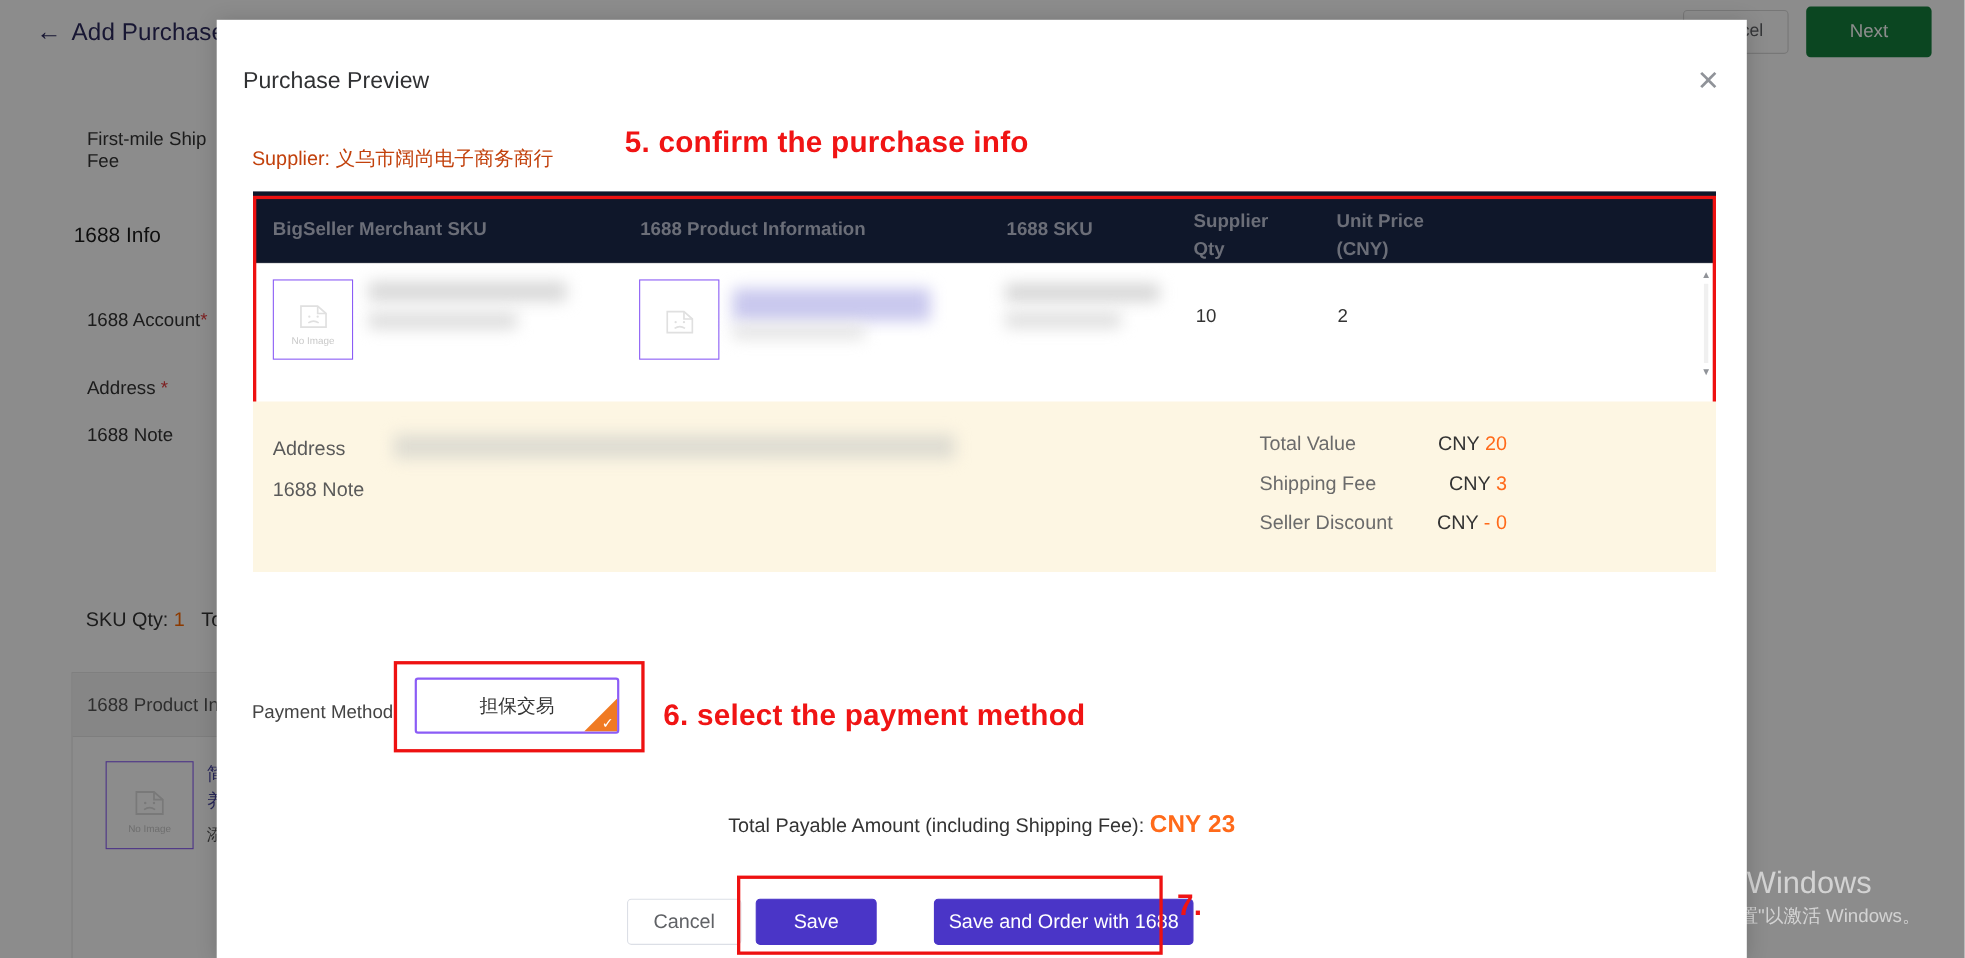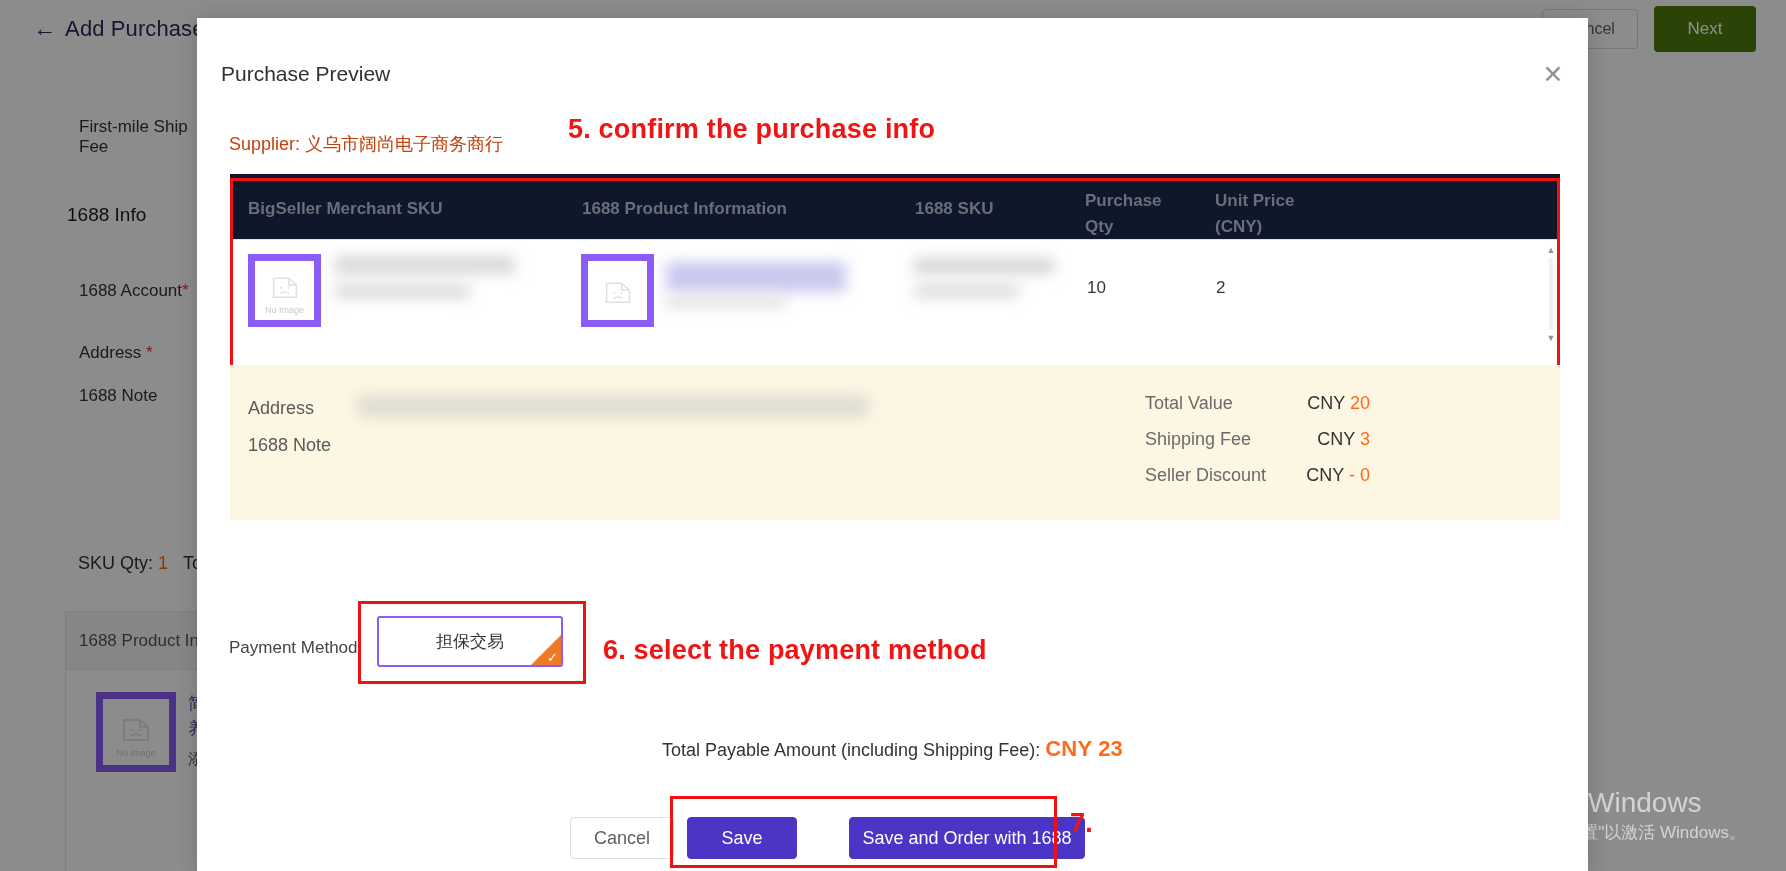--- a/index.html
+++ b/index.html
@@ -29,22 +29,22 @@
   .bg-header-btns {
     margin-left: auto; display: flex; align-items: center; gap: 16px;
     margin-right: 30px;
   }
   .btn-cancel-top {
     width: 96px; height: 40px; border: 1px solid #d9d9d9; border-radius: 4px;
     background: #fff; color: #606266; font-size: 16px;
     display: flex; align-items: center; justify-content: center;
   }
   .btn-next-top {
-    width: 102px; height: 46px; border-radius: 4px;
-    background: #4d7c0f; color: #fff; font-size: 17px;
+    width: 114px; height: 46px; border-radius: 4px;
+    background: #15803d; color: #fff; font-size: 17px;
     display: flex; align-items: center; justify-content: center;
   }
 
   .bg-body { position: absolute; top: 57px; left: 0; right: 0; bottom: 0; background:#fff; }
   .bg-card {
     position: absolute; left: 65px; right: 36px; top: 4px; bottom: 0;
     background: #fff;
   }
   .bg-label {
     position: absolute; font-size: 17px; color: #333; white-space: pre-line;
@@ -76,21 +76,21 @@
 
   .bg-table {
     position: absolute; border: 1px solid #e6e6e6; background: #fff;
   }
   .bg-thead {
     position: absolute; left: 0; right: 0; top: 0; height: 58px;
     background: #f5f5f5; border-bottom: 1px solid #e6e6e6;
   }
   .bg-th { position: absolute; font-size: 17px; color: #555; top: 19px; }
   .noimg {
-    border: 7px solid #8b5cf6; background: #fff;
+    border: 1px solid #8b5cf6; background: #fff;
     display: flex; align-items: center; justify-content: center;
     flex-direction: column;
   }
   .noimg svg { display: block; }
   .noimg .cap { font-size: 9px; color: #c9c9c9; margin-top: 1px; }
   .bg-prodtitle { position: absolute; font-size: 17px; color: #4a47a3; line-height: 1.45; }
   .bg-prodsub { position: absolute; font-size: 15px; color: #555; }
   .trash-icon { position: absolute; }
 
   
@@ -308,21 +308,21 @@
     <span>义乌市阔尚电子商务商行</span>
   </div>
 
   <div class="anno" style="left:371px; top:96px;">5. confirm the purchase info</div>
 
   <div class="ptable">
     <div class="pthead">
       <div class="pth" style="left:18px; top:22px;">BigSeller Merchant SKU</div>
       <div class="pth" style="left:352px; top:22px;">1688 Product Information</div>
       <div class="pth" style="left:685px; top:22px;">1688 SKU</div>
-      <div class="pth" style="left:855px; white-space:pre-line;">Purchase
+      <div class="pth" style="left:855px; white-space:pre-line;">Supplier
 Qty</div>
       <div class="pth" style="left:985px; white-space:pre-line;">Unit Price
 (CNY)</div>
     </div>
 
     <div class="ptrow">
       <div class="noimg" style="position:absolute; left:18px; top:14px; width:73px; height:73px;">
         <svg width="38" height="38" viewBox="0 0 40 40" aria-hidden="true">
           <path d="M8 13 L24 13 L32 20 L32 33 L8 33 Z" fill="none" stroke="#e0e0e0" stroke-width="1.6"></path>
           <path d="M24 13 L24 20 L32 20" fill="none" stroke="#e0e0e0" stroke-width="1.6"></path>

